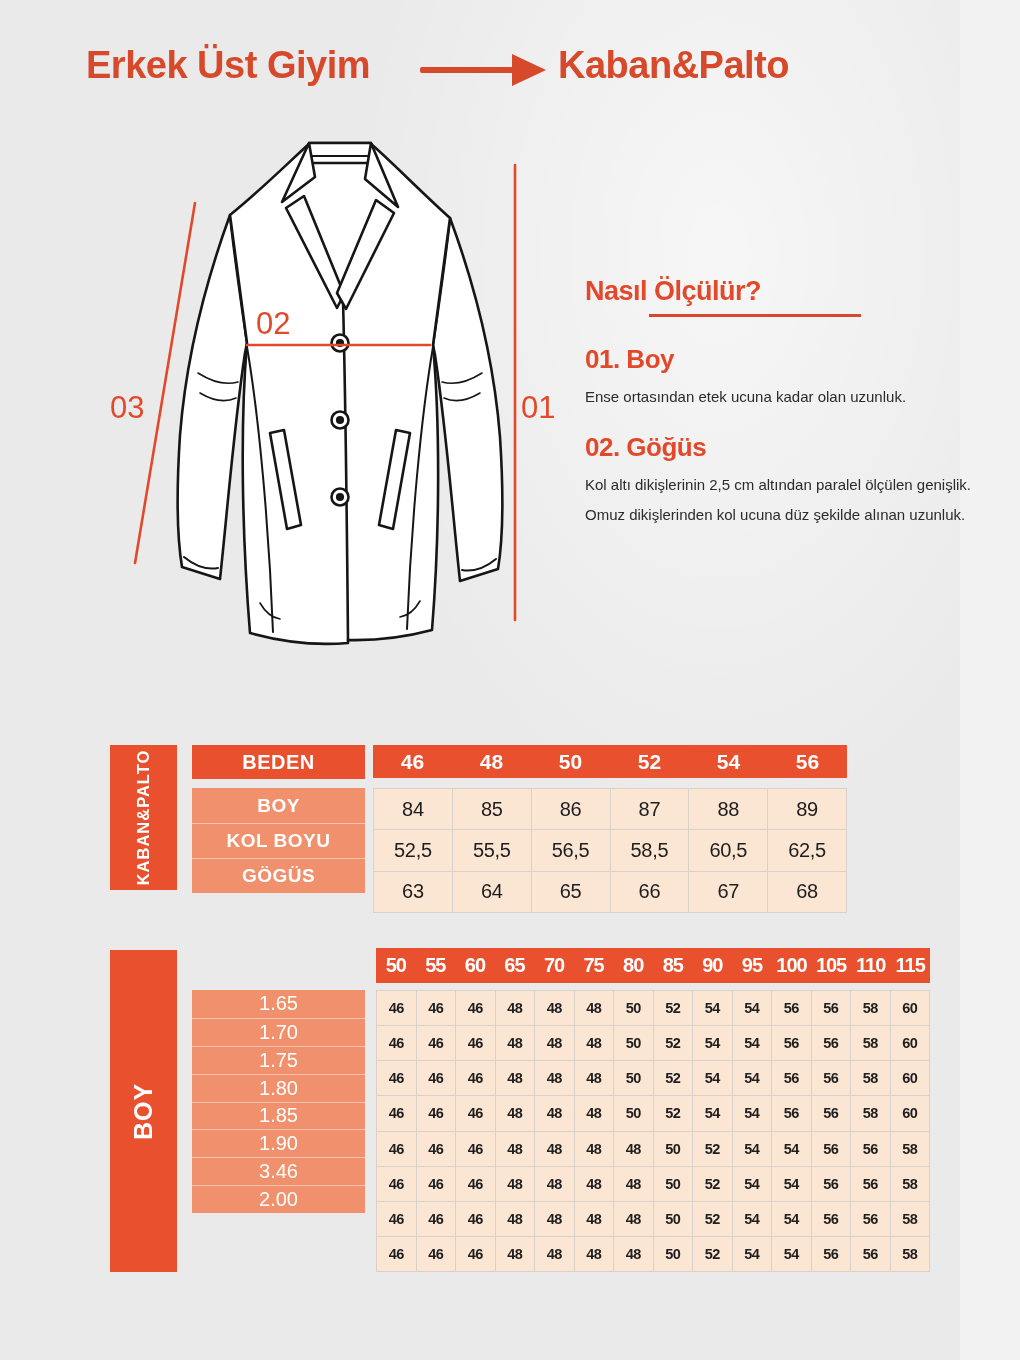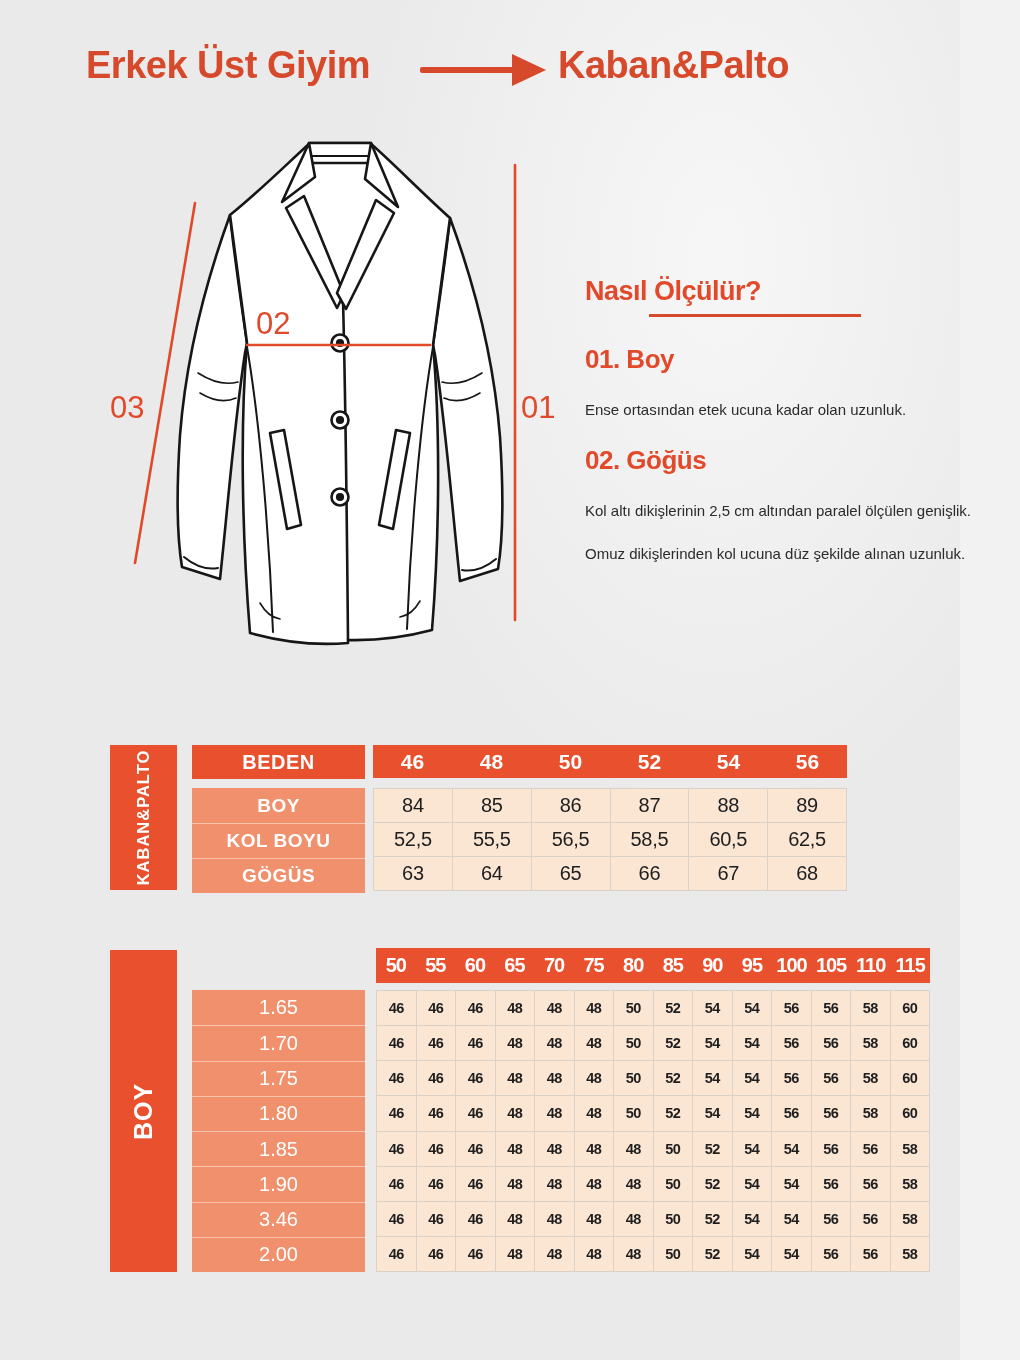--- a/index.html
+++ b/index.html
@@ -31,21 +31,21 @@
     border-top:16px solid transparent;border-bottom:16px solid transparent}
 
   
   .marker{font-size:31px;font-weight:normal;color:var(--line-red)}
 
   
   .howto{width:340px}
   .howto-title{font-size:27px;font-weight:bold;color:var(--line-red);text-align:left;letter-spacing:-0.5px}
   .howto-underline{width:212px;height:3px;background:var(--title-red);margin:7px auto 0}
   .howto-item-head{font-size:26px;font-weight:bold;color:var(--line-red);margin-top:27px;letter-spacing:-0.5px}
-  .howto-item-text{font-size:15px;color:#2B2B2B;margin-top:26px;white-space:nowrap}
+  .howto-item-text{font-size:15px;color:#2B2B2B;margin-top:13px;white-space:nowrap}
 
   
   .vlabel{background:var(--orange);display:flex;align-items:center;justify-content:center}
   .vlabel>span{transform:rotate(-90deg);white-space:nowrap;color:#fff;font-weight:bold}
   .corner{background:var(--orange);color:#fff;font-weight:bold;display:flex;align-items:center;justify-content:center}
   .cols{background:var(--orange);display:grid;grid-auto-rows:1fr}
   .cols .hcell{color:#fff;font-weight:bold;display:flex;align-items:center;justify-content:center}
   .rlabels{background:var(--salmon);display:grid;grid-auto-rows:1fr}
   .rlabels .rlabel{color:#fff;display:flex;align-items:center;justify-content:center;border-top:1px solid rgba(255,255,255,.45)}
   .rlabels .rlabel:first-child{border-top:none}
@@ -154,21 +154,21 @@
     <div class="hcell">50</div>
     <div class="hcell">52</div>
     <div class="hcell">54</div>
     <div class="hcell">56</div>
   </div>
 <div class="abs rlabels" id="size-table-labels" style="left:192px;top:788px;width:173px;height:105px">
     <div class="rlabel">BOY</div>
     <div class="rlabel">KOL BOYU</div>
     <div class="rlabel">GÖGÜS</div>
   </div>
-<div class="abs vgrid" id="size-table-grid" style="left:373px;top:788px;width:474px;height:103px;grid-template-columns:repeat(6,1fr)">
+<div class="abs vgrid" id="size-table-grid" style="left:373px;top:788px;width:474px;height:125px;grid-template-columns:repeat(6,1fr)">
     <div class="cell">84</div>
     <div class="cell">85</div>
     <div class="cell">86</div>
     <div class="cell">87</div>
     <div class="cell">88</div>
     <div class="cell">89</div>
     <div class="cell">52,5</div>
     <div class="cell">55,5</div>
     <div class="cell">56,5</div>
     <div class="cell">58,5</div>
@@ -195,21 +195,21 @@
     <div class="hcell">75</div>
     <div class="hcell">80</div>
     <div class="hcell">85</div>
     <div class="hcell">90</div>
     <div class="hcell">95</div>
     <div class="hcell">100</div>
     <div class="hcell">105</div>
     <div class="hcell">110</div>
     <div class="hcell">115</div>
   </div>
-<div class="abs rlabels" id="fit-table-labels" style="left:192px;top:990px;width:173px;height:282px">
+<div class="abs rlabels" id="fit-table-labels" style="left:192px;top:990px;width:173px;height:223px">
     <div class="rlabel">1.65</div>
     <div class="rlabel">1.70</div>
     <div class="rlabel">1.75</div>
     <div class="rlabel">1.80</div>
     <div class="rlabel">1.85</div>
     <div class="rlabel">1.90</div>
     <div class="rlabel">3.46</div>
     <div class="rlabel">2.00</div>
   </div>
 <div class="abs vgrid" id="fit-table-grid" style="left:376px;top:990px;width:554px;height:282px;grid-template-columns:repeat(14,1fr)">

